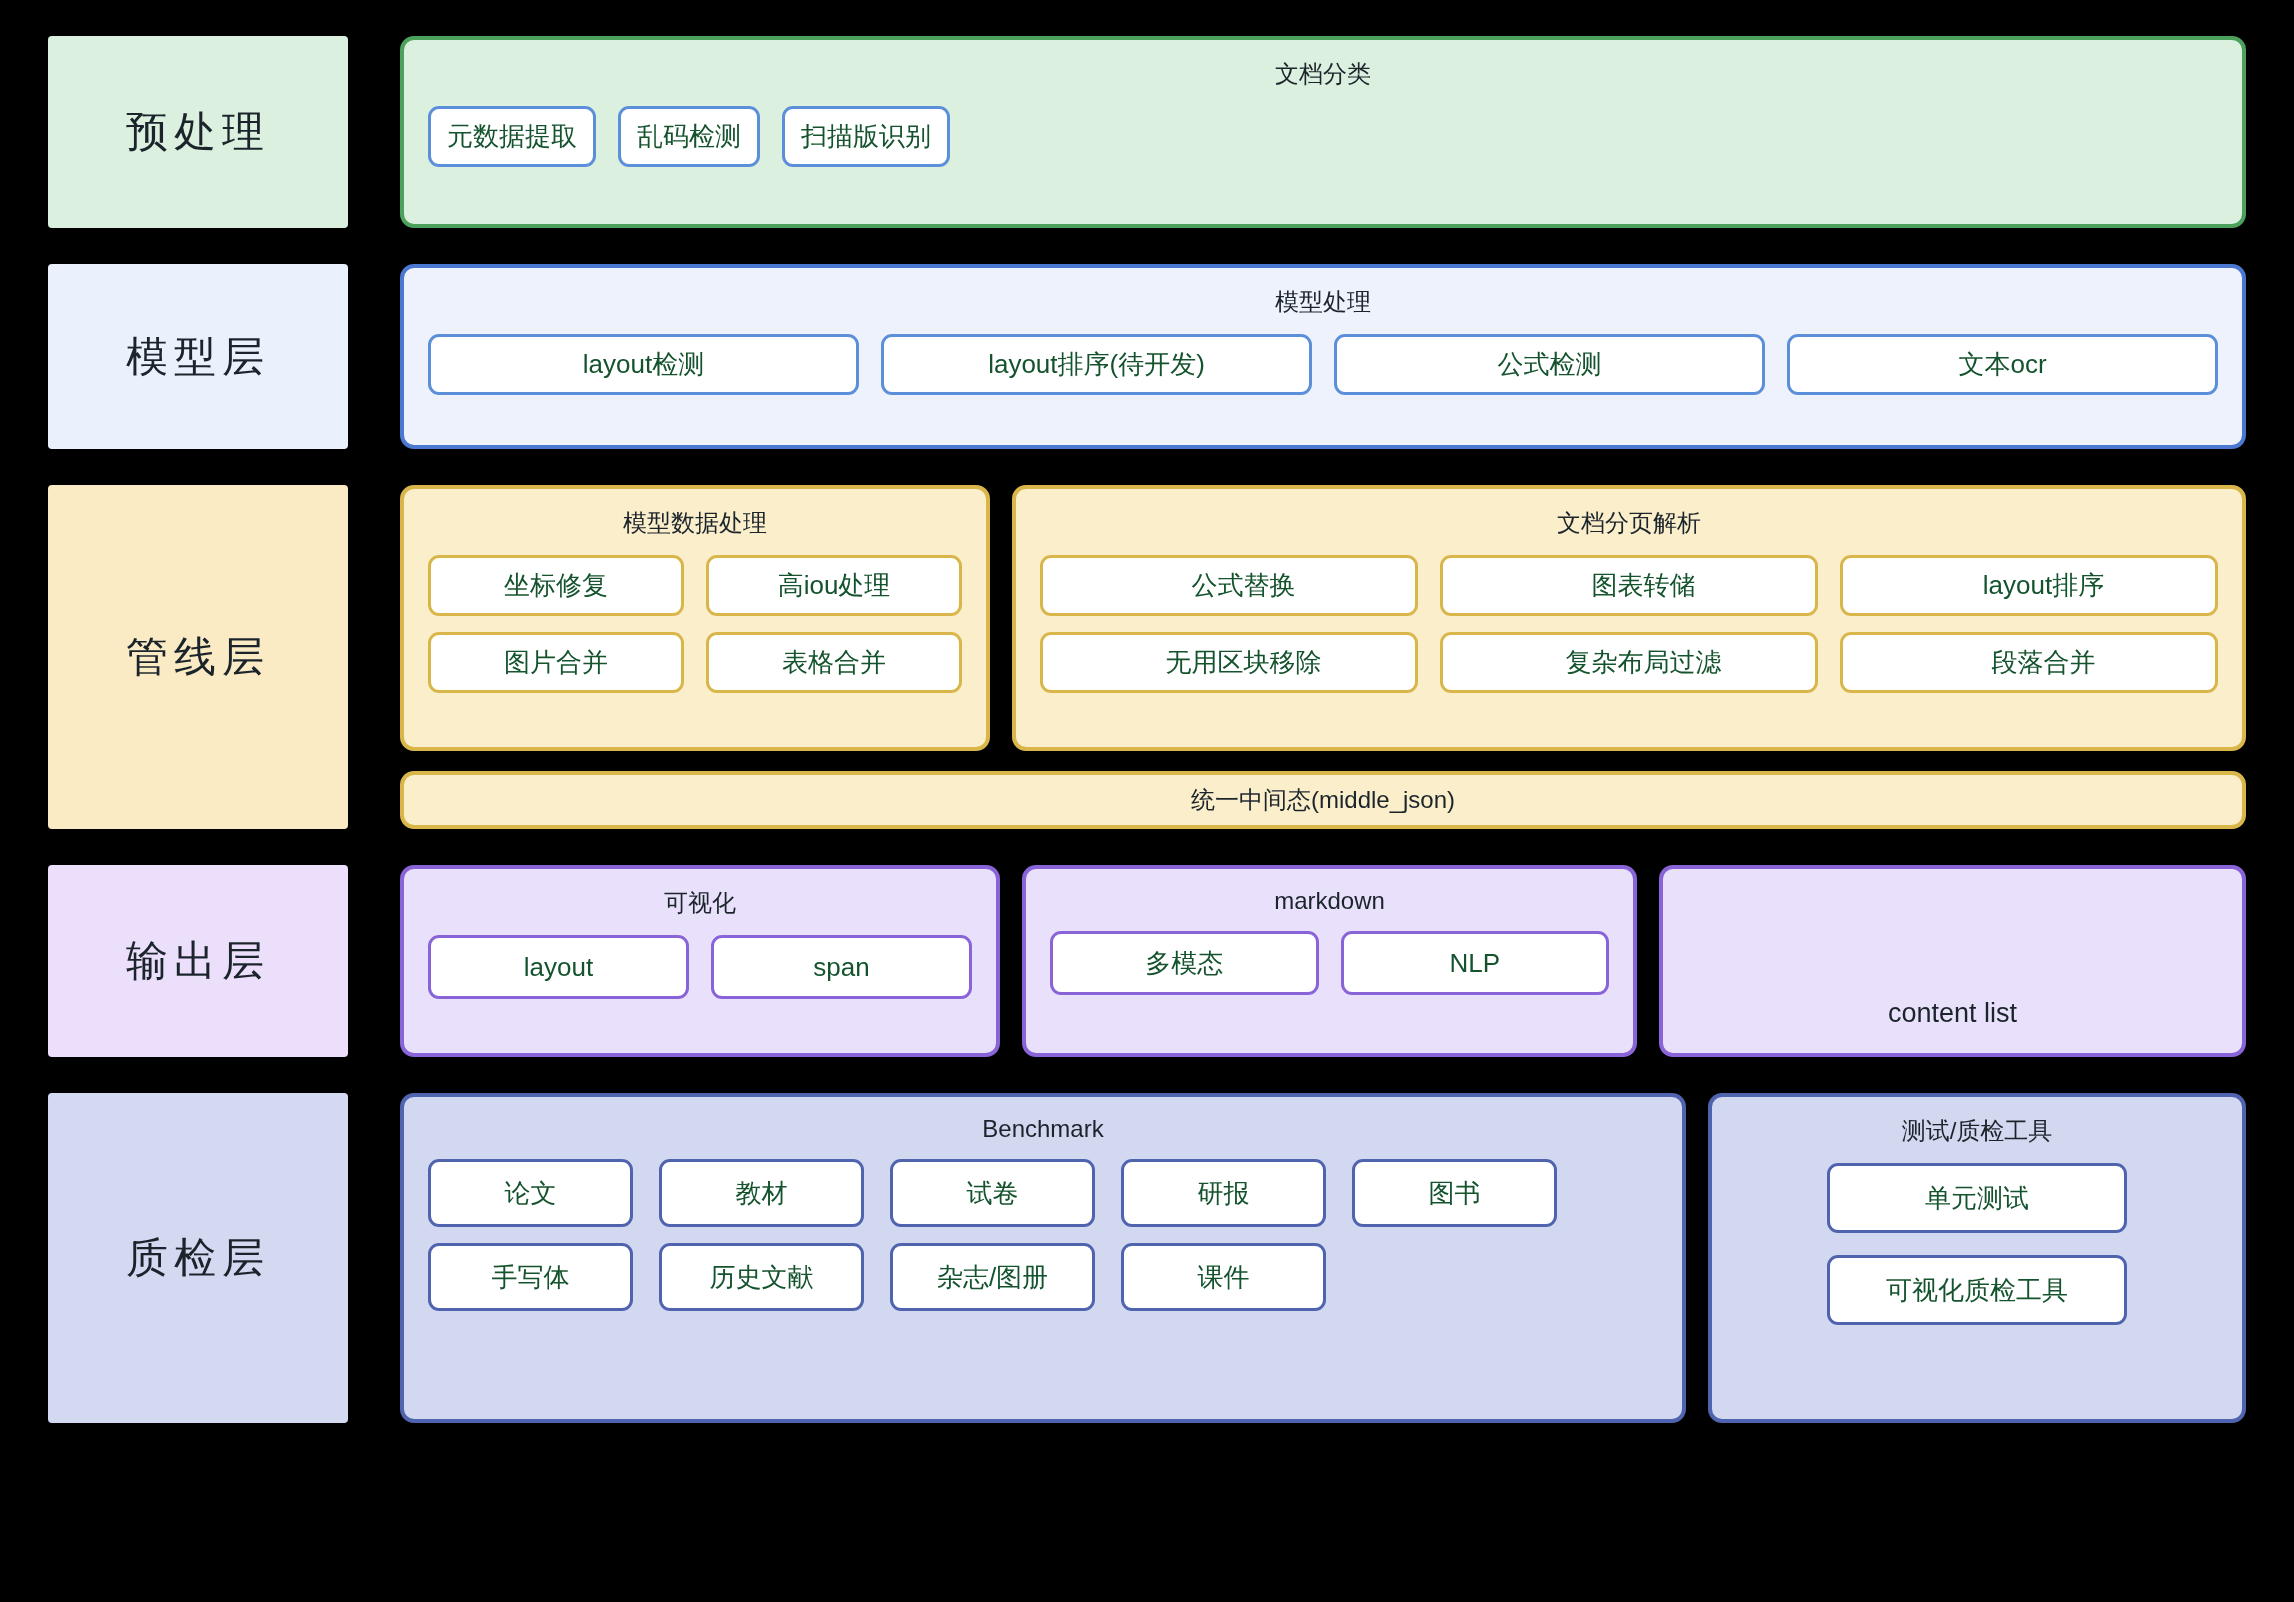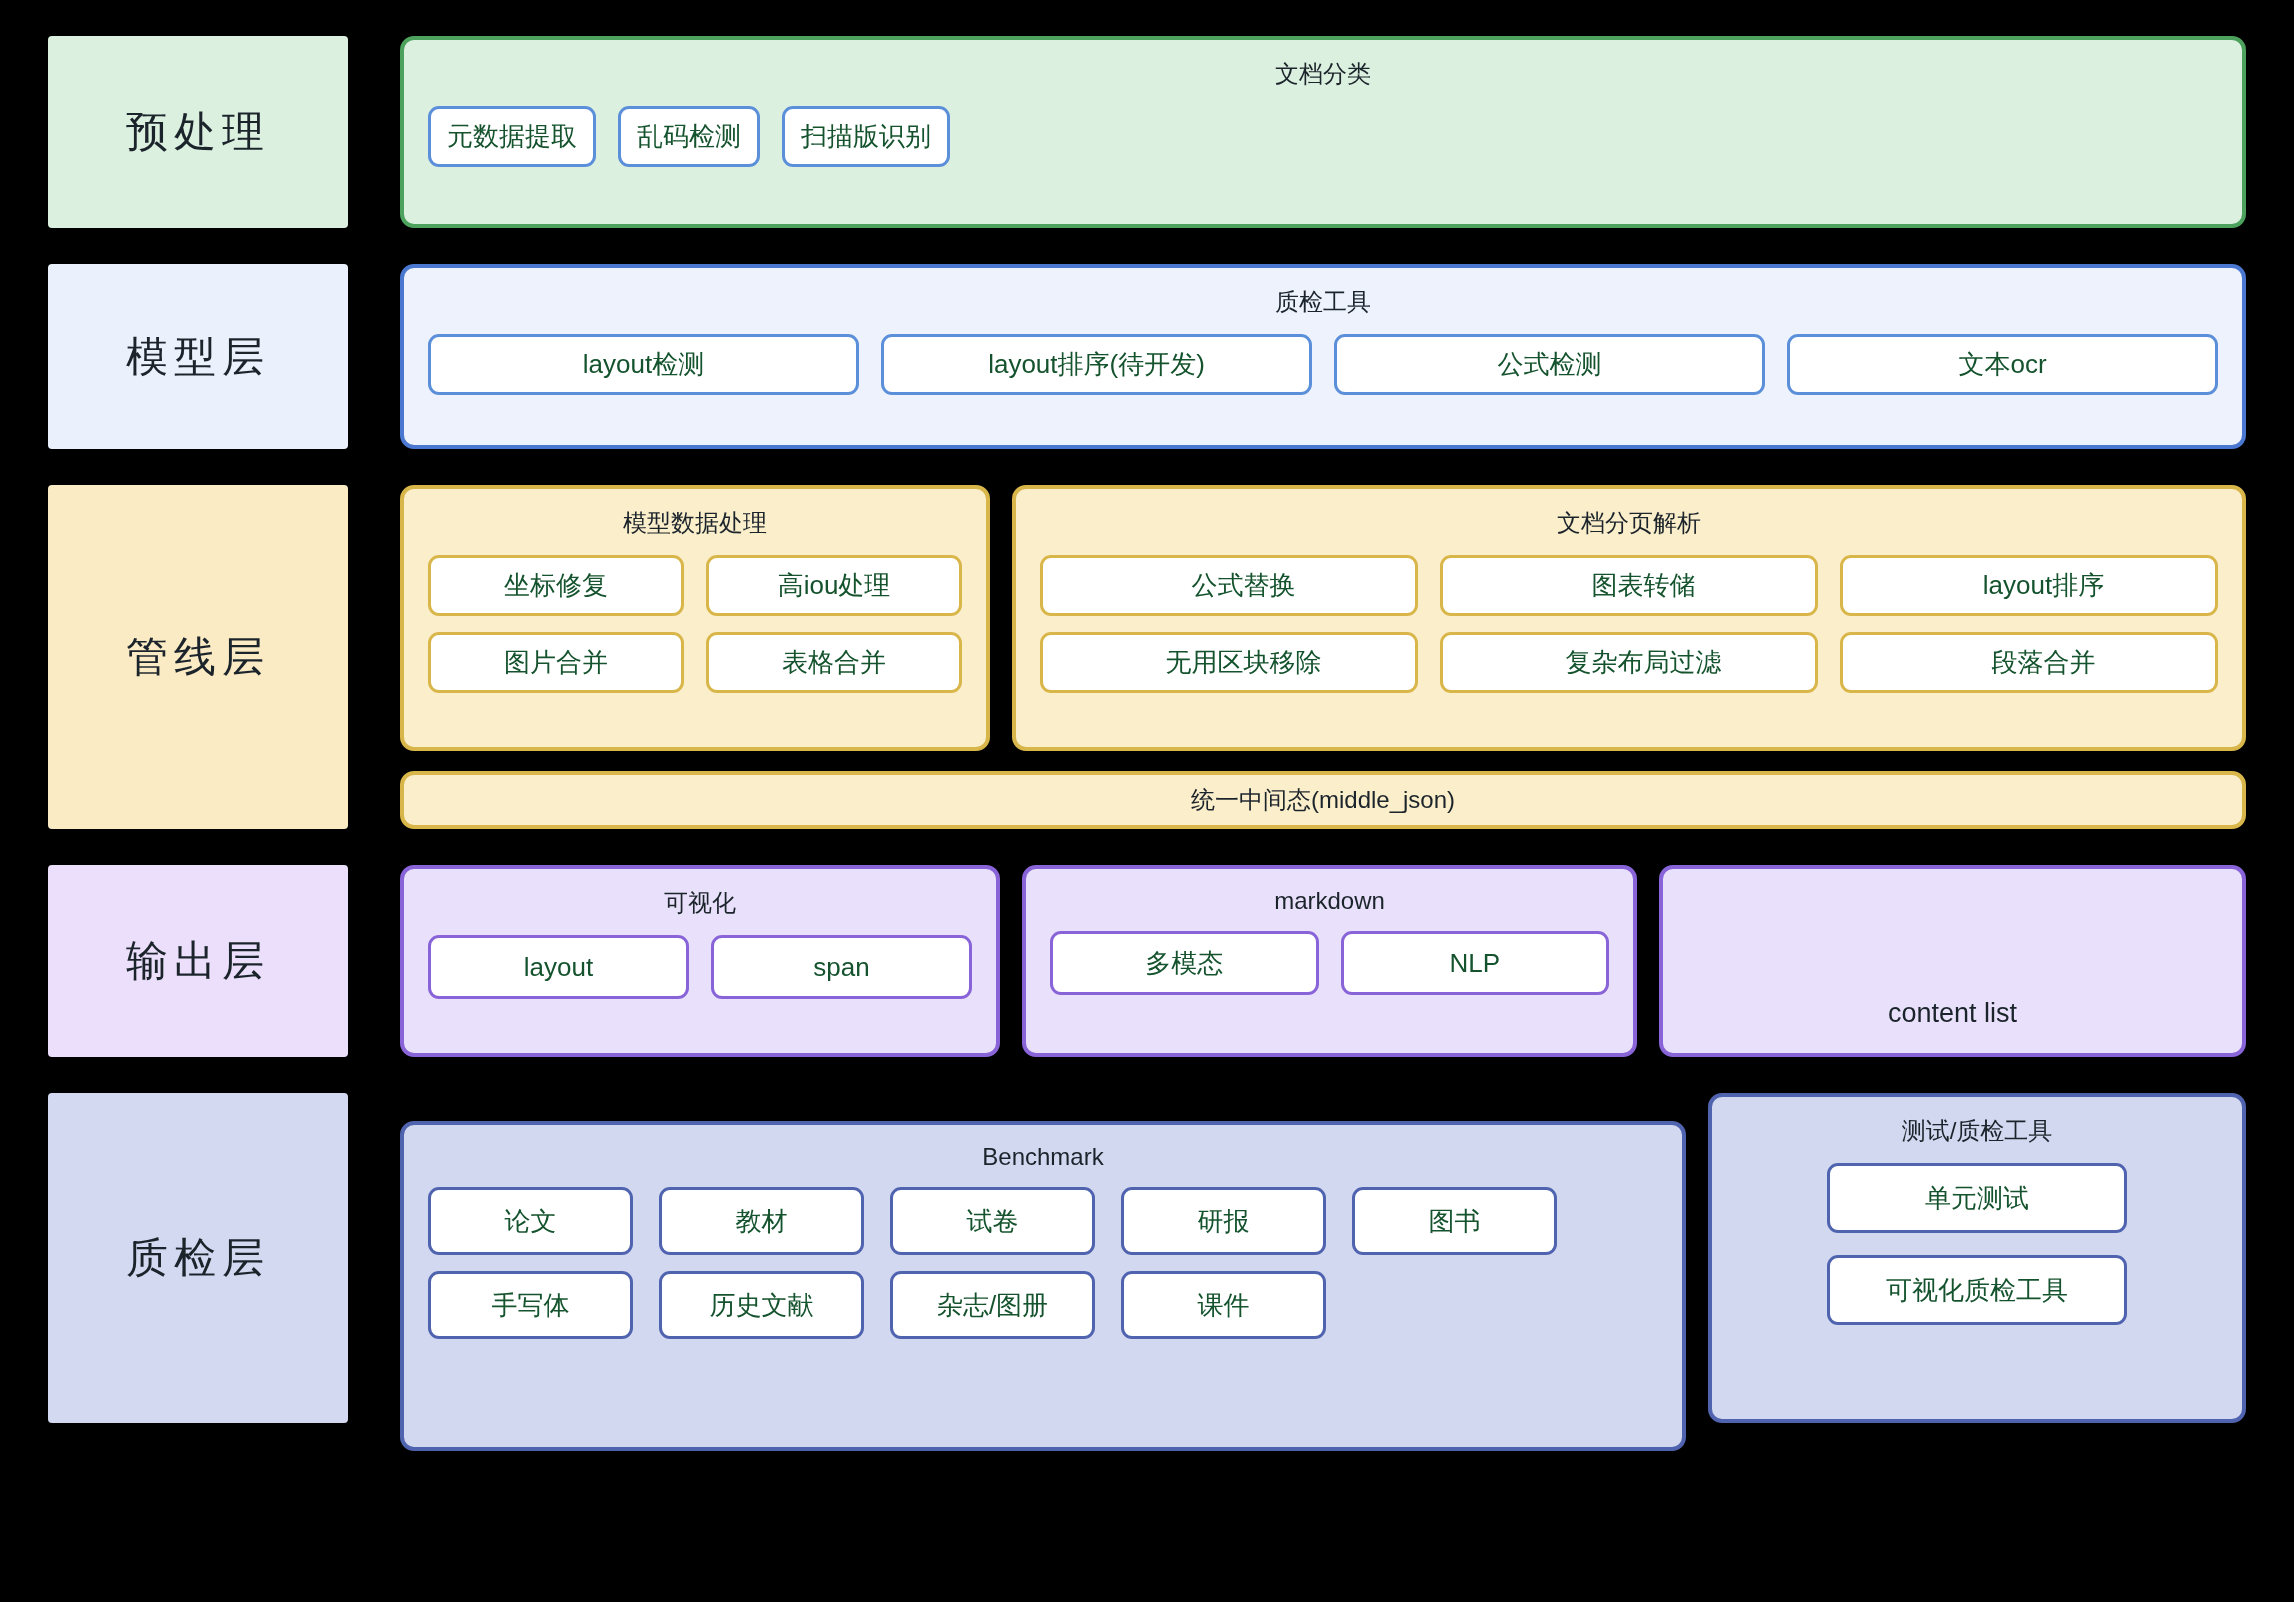--- a/index.html
+++ b/index.html
@@ -164,21 +164,21 @@
   .row-output .layer-label { height: 192px; }
   .row-output .panel { height: 192px; }
   .row-output .p-visual { flex: 0 0 600px; }
   .row-output .p-markdown { flex: 0 0 615px; }
   .row-output .p-contentlist { flex: 1 1 auto; justify-content: flex-end; }
   .row-output .p-contentlist .panel-title { margin-bottom: 0; font-size: 27px; }
   .row-output .chip { flex: 1 1 0; min-height: 64px; }
 
   .row-qa .layer-label { height: 330px; }
   .row-qa .panel { height: 330px; }
-  .row-qa .p-benchmark { flex: 0 0 1286px; margin-top: 28px; }
+  .row-qa .p-benchmark { flex: 0 0 1286px; }
   .row-qa .p-tools { flex: 1 1 auto; }
   .row-qa .p-benchmark .chip-line { justify-content: flex-start; gap: 26px; }
   .row-qa .p-benchmark .chip { flex: 1 1 0; min-height: 68px; max-width: 205px; }
   .row-qa .p-benchmark .chip-line.row2 .chip { flex: 0 0 205px; }
   .row-qa .p-tools .chip-grid { gap: 22px; }
   .row-qa .p-tools .chip { width: 300px; min-height: 70px; }
   .row-qa .p-tools .chip-line { justify-content: center; }
 </style>
 </head>
 <body>
@@ -199,21 +199,21 @@
             </div>
           </div>
         </div>
       </div>
     </div>
     <div class="layer-row t-blue row-model">
       <div class="layer-label">模型层</div>
       <div class="layer-content">
         <div class="panel-row panel-groups">
           <div class="panel">
-            <div class="panel-title">质检工具</div>
+            <div class="panel-title">模型处理</div>
             <div class="chip-grid">
               <div class="chip-line">
                 <div class="chip">layout检测</div>
                 <div class="chip">layout排序(待开发)</div>
                 <div class="chip">公式检测</div>
                 <div class="chip">文本ocr</div>
               </div>
             </div>
           </div>
         </div>

